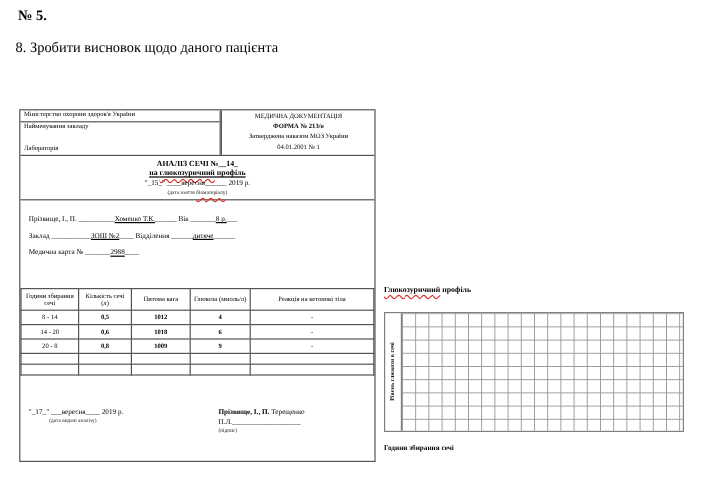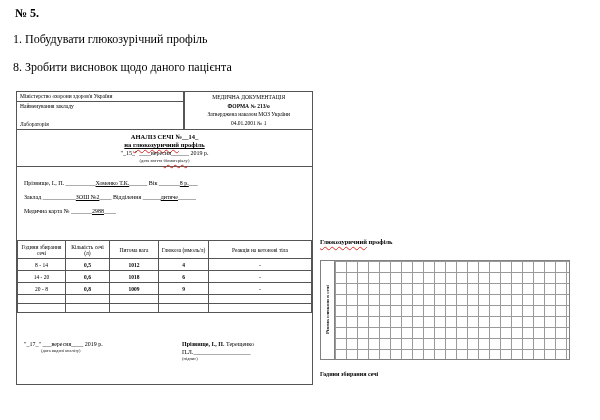--- a/index.html
+++ b/index.html
@@ -77,21 +77,20 @@
   }
   .profile-xlabel { font-size:6px; font-weight:bold; margin-top:11px; }
 </style>
 </head>
 <body>
 
 <div class="canvas">
 
   <div class="tasks">
     <div class="task-number">№ 5.</div>
-    <div class="task-item">1. Побудувати глюкозурічний профіль</div>
     <div class="task-item">8. Зробити  висновок щодо даного пацієнта</div>
   </div>
 
   <div class="form">
 
     <div class="form-header">
       <div class="hdr-left">
         <div class="ministry">Міністерство охорони здоров'я України</div>
         <div class="inst">Найменування закладу</div>
         <div class="lab">Лабораторія</div>

